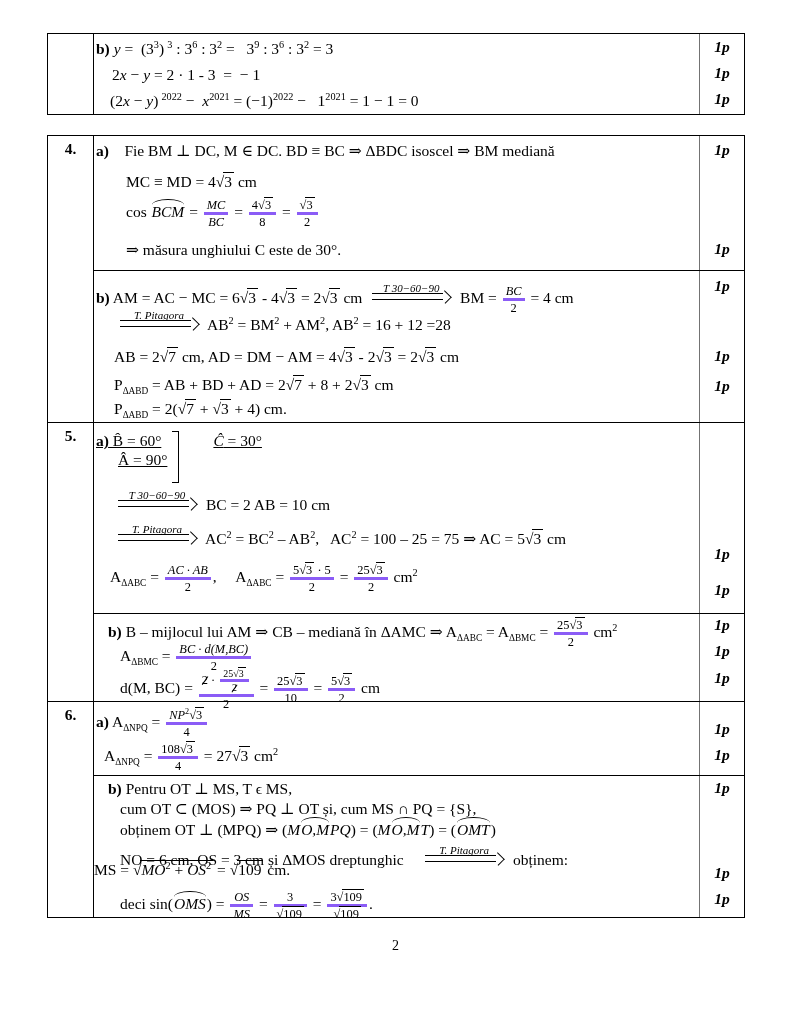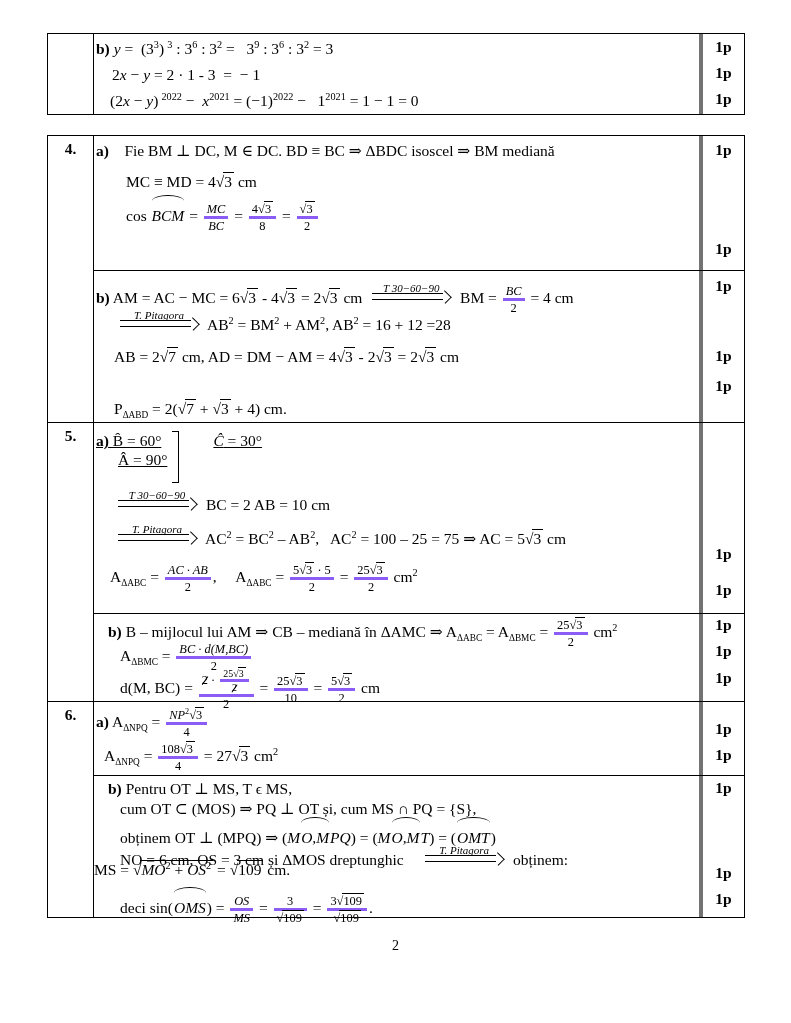--- a/index.html
+++ b/index.html
@@ -9,37 +9,37 @@
   .t1{top:33px;}
   .t2{top:135px;}
   .prow{display:flex;}
   .prow + .prow{border-top:1px solid #000;}
   .pnum{width:46px;flex:none;border-right:1px solid #000;text-align:center;
         font-weight:bold;padding-top:4px;box-sizing:border-box;}
   .pbody{flex:1;display:flex;flex-direction:column;min-width:0;}
   .sub{display:flex;}
   .sub + .sub{border-top:1px solid #000;}
   .scontent{flex:1;position:relative;min-width:0;padding-left:6px;}
-  .spoints{width:45px;flex:none;border-left:4px solid #737373;position:relative;box-sizing:border-box;}
+  .spoints{width:45px;flex:none;border-left:1px solid #737373;position:relative;box-sizing:border-box;font-style:italic;}
   .pt{position:absolute;left:0;right:0;text-align:center;font-weight:bold;}
   .ln{position:absolute;white-space:nowrap;line-height:1.25;}
   sup{font-size:66%;vertical-align:super;line-height:0;}
   sub{font-size:60%;vertical-align:sub;line-height:0;}
   em{font-style:italic;}
   strong{font-weight:bold;}
   
   .fr{display:inline-block;vertical-align:middle;text-align:center;font-size:0.8em;line-height:1.15;margin:0 2px;}
   .fr-n{display:block;border-bottom:3px solid #8b5cf6;padding:0 3px;}
   .fr-d{display:block;padding:0 3px;}
   
   .sq{white-space:nowrap;}
   .sq-sign{letter-spacing:-1px;}
   .sq-bar{border-top:1.2px solid #000;padding:0 2px 0 1px;}
   
-  .arc{position:relative;display:inline-block;padding:8px 1px;}
+  .arc{position:relative;display:inline-block;padding:0 1px;}
   .arc::before{content:"";position:absolute;left:1px;right:1px;top:-3px;height:5px;
                border-top:1.3px solid #000;border-radius:50% 50% 0 0 / 100% 100% 0 0;}
   
   .cancel{position:relative;display:inline-block;}
   .cancel::after{content:"";position:absolute;left:-2px;right:-2px;top:48%;
                  border-top:1px solid #000;transform:rotate(-55deg);}
   
   .xarr{display:inline-block;position:relative;width:78px;height:9px;margin:0 6px;vertical-align:1px;}
   .xarr-a{position:absolute;left:0;right:7px;top:0;height:5px;
           border-top:1.4px solid #000;border-bottom:1.4px solid #000;}
@@ -85,31 +85,33 @@
   <div class="tbl t2">
 
     <div class="prow">
       <div class="pnum">4.</div>
       <div class="pbody">
         <div class="sub" style="height:134px">
           <div class="scontent">
             <div class="ln" style="top:5px;left:2px"><strong>a)</strong> Fie BM ⊥ DC, M ∈ DC. BD ≡ BC ⇒ ΔBDC isoscel ⇒ BM mediană</div>
             <div class="ln" style="top:36px;left:32px">MC ≡ MD = 4<span class="sq"><span class="sq-sign">√</span><span class="sq-bar">3</span></span> cm</div>
             <div class="ln" style="top:62px;left:32px">cos <span class="arc"><em>BCM</em></span> = <span class="fr"><span class="fr-n"><em>MC</em></span><span class="fr-d"><em>BC</em></span></span> = <span class="fr"><span class="fr-n">4<span class="sq"><span class="sq-sign">√</span><span class="sq-bar">3</span></span></span><span class="fr-d">8</span></span> = <span class="fr"><span class="fr-n"><span class="sq"><span class="sq-sign">√</span><span class="sq-bar">3</span></span></span><span class="fr-d">2</span></span></div>
+            <div class="ln" style="top:104px;left:32px">⇒ măsura unghiului C este de 30°.</div>
           </div>
           <div class="spoints">
             <span class="pt" style="top:5px">1p</span>
             <span class="pt" style="top:104px">1p</span>
           </div>
         </div>
         <div class="sub" style="height:151px">
           <div class="scontent">
             <div class="ln" style="top:13px;left:2px"><strong>b)</strong> AM = AC − MC = 6<span class="sq"><span class="sq-sign">√</span><span class="sq-bar">3</span></span> - 4<span class="sq"><span class="sq-sign">√</span><span class="sq-bar">3</span></span> = 2<span class="sq"><span class="sq-sign">√</span><span class="sq-bar">3</span></span> cm <span class="xarr"><span class="xarr-l">T 30−60−90</span><span class="xarr-a"></span></span> BM = <span class="fr"><span class="fr-n"><em>BC</em></span><span class="fr-d">2</span></span> = 4 cm</div>
             <div class="ln" style="top:44px;left:20px"><span class="xarr"><span class="xarr-l">T. Pitagora</span><span class="xarr-a"></span></span> AB<sup>2</sup> = BM<sup>2</sup> + AM<sup>2</sup>, AB<sup>2</sup> = 16 + 12 =28</div>
             <div class="ln" style="top:76px;left:20px">AB = 2<span class="sq"><span class="sq-sign">√</span><span class="sq-bar">7</span></span> cm, AD = DM − AM = 4<span class="sq"><span class="sq-sign">√</span><span class="sq-bar">3</span></span> - 2<span class="sq"><span class="sq-sign">√</span><span class="sq-bar">3</span></span> = 2<span class="sq"><span class="sq-sign">√</span><span class="sq-bar">3</span></span> cm</div>
+            <div class="ln" style="top:104px;left:20px">P<sub>ΔABD</sub> = AB + BD + AD = 2<span class="sq"><span class="sq-sign">√</span><span class="sq-bar">7</span></span> + 8 + 2<span class="sq"><span class="sq-sign">√</span><span class="sq-bar">3</span></span> cm</div>
             <div class="ln" style="top:128px;left:20px">P<sub>ΔABD</sub> = 2(<span class="sq"><span class="sq-sign">√</span><span class="sq-bar">7</span></span> + <span class="sq"><span class="sq-sign">√</span><span class="sq-bar">3</span></span> + 4) cm.</div>
           </div>
           <div class="spoints">
             <span class="pt" style="top:6px">1p</span>
             <span class="pt" style="top:76px">1p</span>
             <span class="pt" style="top:106px">1p</span>
           </div>
         </div>
       </div>
     </div>

